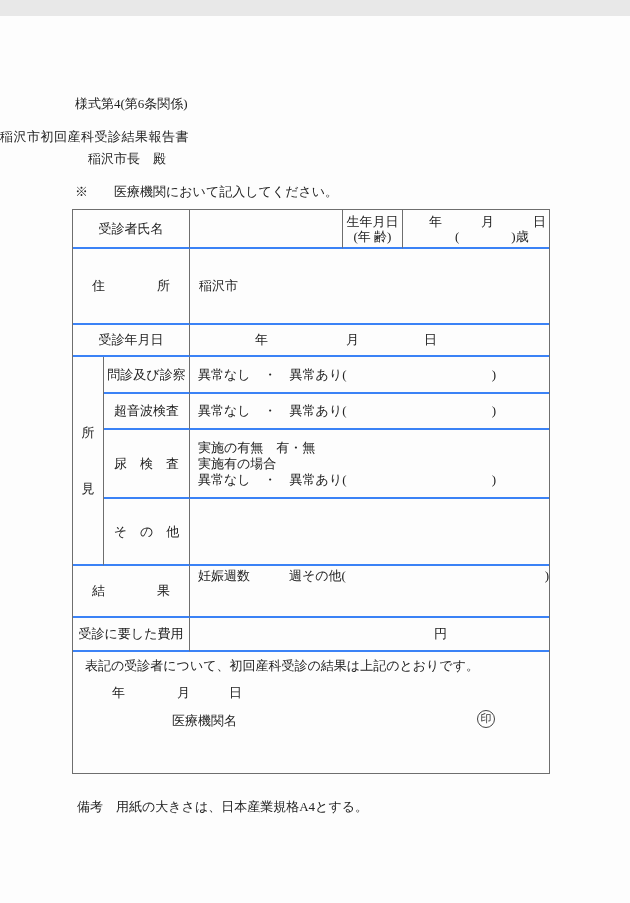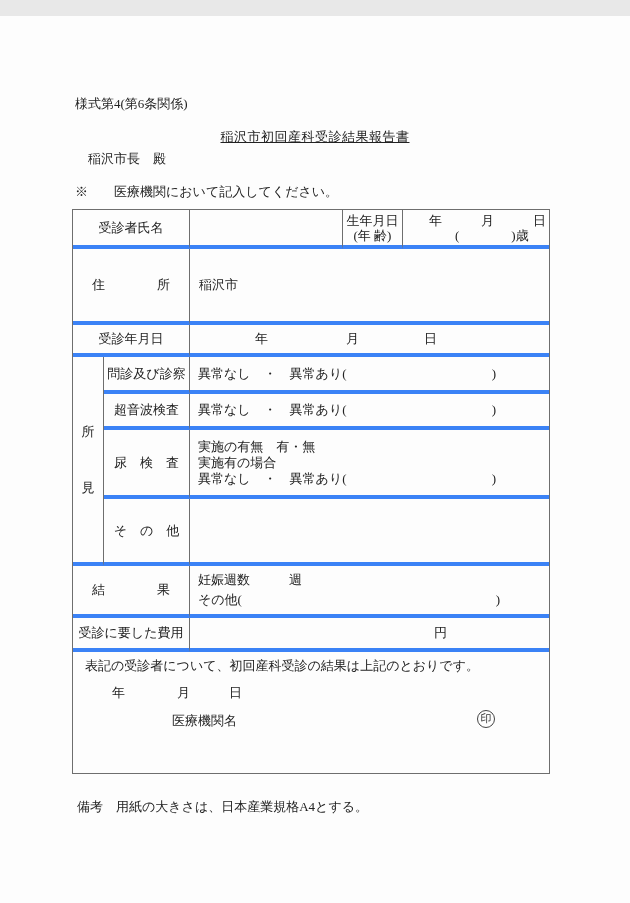--- a/index.html
+++ b/index.html
@@ -10,59 +10,59 @@
     margin: 16px auto;
     background: #fdfdfd;
     font-family: "Liberation Serif", "DejaVu Serif", serif;
     font-size: 13px;
     color: #222;
     overflow: hidden;
   }
   .pre { white-space: pre; }
 
   .form-number { position: absolute; left: 75px; top: 79px; }
-  .doc-title   { position: absolute; left: 0; top: 112px; width: 100%; text-align: center; letter-spacing: 0.5px; text-decoration: underline; }
+  .doc-title   { position: absolute; left: 0; top: 112px; width: 100%; letter-spacing: 0.5px; }
   .addressee   { position: absolute; left: 88px; top: 134px; }
   .instruction { position: absolute; left: 75px; top: 167px; }
   .remarks     { position: absolute; left: 77px; top: 782px; }
 
   .form-table {
     position: absolute; left: 72px; top: 193px;
     width: 478px; height: 565px;
     border: 1px solid #6e6e6e;
     box-sizing: border-box;
   }
   .cell {
     position: absolute; box-sizing: border-box;
     display: flex; align-items: center;
     line-height: 1.2;
   }
   .center { justify-content: center; text-align: center; }
   .br { border-right: 1px solid #6e6e6e; }
-  .bb { border-bottom: 4px solid #3b82f6; }
+  .bb { border-bottom: 2px solid #3b82f6; }
 
   .c-name-label   { left: 0;     top: 0;     width: 117px; height: 39px; }
   .c-name-value   { left: 117px; top: 0;     width: 153px; height: 39px; }
   .c-birth-label  { left: 270px; top: 0;     width: 60px;  height: 39px; flex-direction: column; justify-content: center; line-height: 15px; }
   .c-birth-value  { left: 330px; top: 0;     width: 146px; height: 39px; flex-direction: column; align-items: flex-start; justify-content: center; line-height: 15px; }
   .c-addr-label   { left: 0;     top: 39px;  width: 117px; height: 76px; }
   .c-addr-value   { left: 117px; top: 39px;  width: 359px; height: 76px; padding-left: 9px; }
   .c-exdate-label { left: 0;     top: 115px; width: 117px; height: 32px; }
   .c-exdate-value { left: 117px; top: 115px; width: 359px; height: 32px; }
   .c-find-side    { left: 0;     top: 147px; width: 31px;  height: 209px; flex-direction: column; justify-content: center; gap: 40px; align-items: center; }
   .c-f1-label     { left: 31px;  top: 147px; width: 86px;  height: 37px; }
   .c-f1-content   { left: 117px; top: 147px; width: 359px; height: 37px; padding-left: 8px; }
   .c-f2-label     { left: 31px;  top: 184px; width: 86px;  height: 36px; }
   .c-f2-content   { left: 117px; top: 184px; width: 359px; height: 36px; padding-left: 8px; }
   .c-f3-label     { left: 31px;  top: 220px; width: 86px;  height: 69px; }
   .c-f3-content   { left: 117px; top: 220px; width: 359px; height: 69px; padding-left: 8px; flex-direction: column; align-items: flex-start; justify-content: center; line-height: 16px; }
   .c-f4-label     { left: 31px;  top: 289px; width: 86px;  height: 67px; text-align: center; }
   .c-f4-content   { left: 117px; top: 289px; width: 359px; height: 67px; }
   .c-result-label   { left: 0;     top: 356px; width: 117px; height: 52px; }
-  .c-result-content { left: 117px; top: 356px; width: 359px; height: 52px; padding-left: 8px; flex-direction: column; align-items: flex-start; justify-content: center; line-height: 20px; }
+  .c-result-content { left: 117px; top: 356px; width: 359px; height: 52px; padding-left: 8px; flex-direction: row; align-items: flex-start; justify-content: center; line-height: 20px; }
   .c-cost-label   { left: 0;     top: 408px; width: 117px; height: 34px; }
   .c-cost-content { left: 117px; top: 408px; width: 359px; height: 34px; padding-left: 244px; }
   .c-footer       { left: 0;     top: 442px; width: 476px; height: 121px; display: block; }
 
   .paren-line { display: flex; justify-content: space-between; width: 298px; white-space: pre; }
   .paren-line-wide { display: flex; justify-content: space-between; width: 302px; white-space: pre; }
 
   .fb-statement { position: absolute; left: 12px; top: 6px; }
   .fb-date      { position: absolute; left: 0;   top: 33px; white-space: pre; }
   .fb-inst      { position: absolute; left: 99px; top: 61px; }

